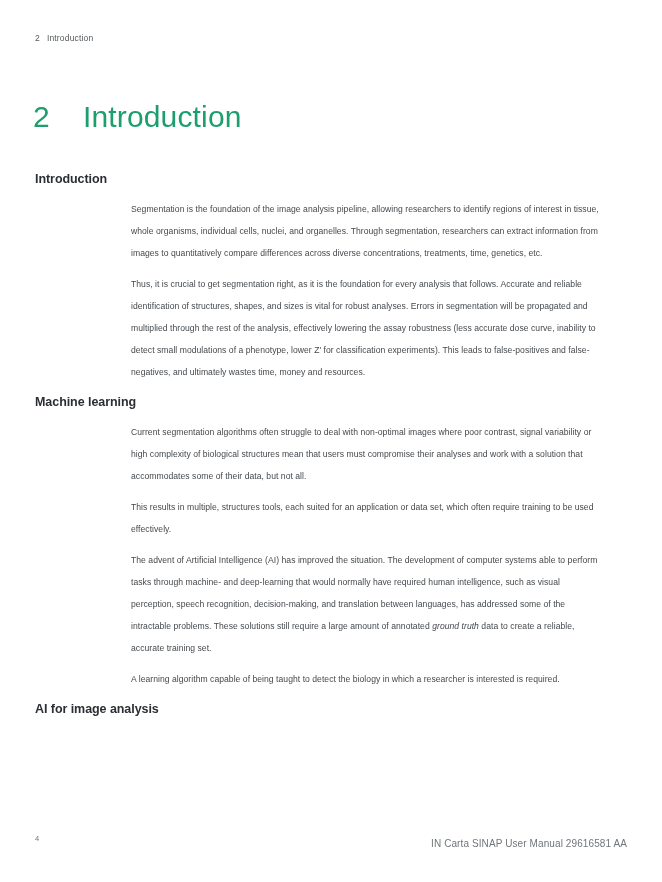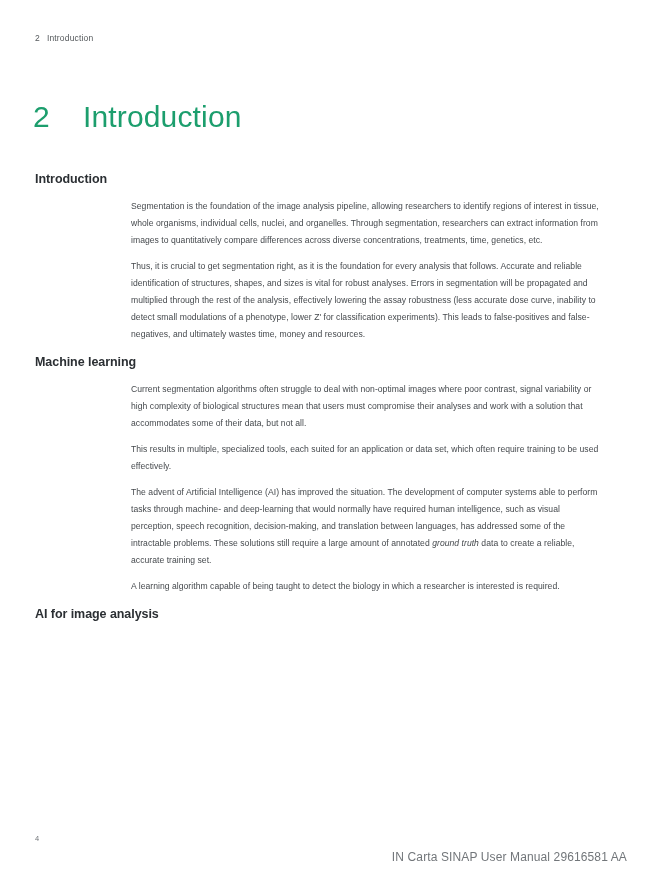--- a/index.html
+++ b/index.html
@@ -74,21 +74,21 @@
   }
 
   .para-block {
     margin-left: 96px;
     margin-top: 11px;
   }
 
   p.body-para {
     margin: 0 0 9px 0;
     font-size: 8.6px;
-    line-height: 17px;
+    line-height: 22px;
     color: #45494d;
     letter-spacing: 0.004em;
     text-align: left;
   }
   p.body-para:last-child {
     margin-bottom: 0;
   }
   em {
     font-style: italic;
   }
@@ -109,22 +109,22 @@
   .footer-left {
     position: absolute;
     left: 0;
     top: 0;
     font-size: 7.5px;
     color: #72767a;
   }
   .footer-right {
     position: absolute;
     right: 0;
-    top: 16px;
-    font-size: 12px;
+    top: 4px;
+    font-size: 10px;
     color: #72767a;
     white-space: nowrap;
     letter-spacing: 0.01em;
   }
 </style>
 </head>
 <body>
 
 <div class="page">
 
@@ -143,21 +143,21 @@
       <div class="para-block">
         <p class="body-para">Segmentation is the foundation of the image analysis pipeline, allowing researchers to identify regions of interest in tissue, whole organisms, individual cells, nuclei, and organelles. Through segmentation, researchers can extract information from images to quantitatively compare differences across diverse concentrations, treatments, time, genetics, etc.</p>
         <p class="body-para">Thus, it is crucial to get segmentation right, as it is the foundation for every analysis that follows. Accurate and reliable identification of structures, shapes, and sizes is vital for robust analyses. Errors in segmentation will be propagated and multiplied through the rest of the analysis, effectively lowering the assay robustness (less accurate dose curve, inability to detect small modulations of a phenotype, lower Z' for classification experiments). This leads to false-positives and false-negatives, and ultimately wastes time, money and resources.</p>
       </div>
     </div>
 
     <div class="section section-ml">
       <h2 class="section-heading">Machine learning</h2>
       <div class="para-block">
         <p class="body-para">Current segmentation algorithms often struggle to deal with non-optimal images where poor contrast, signal variability or high complexity of biological structures mean that users must compromise their analyses and work with a solution that accommodates some of their data, but not all.</p>
-        <p class="body-para">This results in multiple, specialized tools, each suited for an application or data set, which often require training to be used effectively.</p>
+        <p class="body-para">This results in multiple, structures tools, each suited for an application or data set, which often require training to be used effectively.</p>
         <p class="body-para"><span>The advent of Artificial Intelligence (AI) has improved the situation. The development of computer systems able to perform tasks through machine- and deep-learning that would normally have required human intelligence, such as visual perception, speech recognition, decision-making, and translation between languages, has addressed some of the intractable problems. These solutions still require a large amount of annotated </span><em>ground truth</em><span> data to create a reliable, accurate training set.</span></p>
         <p class="body-para">A learning algorithm capable of being taught to detect the biology in which a researcher is interested is required.</p>
       </div>
     </div>
 
     <div class="section section-ai">
       <h2 class="section-heading">AI for image analysis</h2>
       <div class="para-block">
       </div>
     </div>

